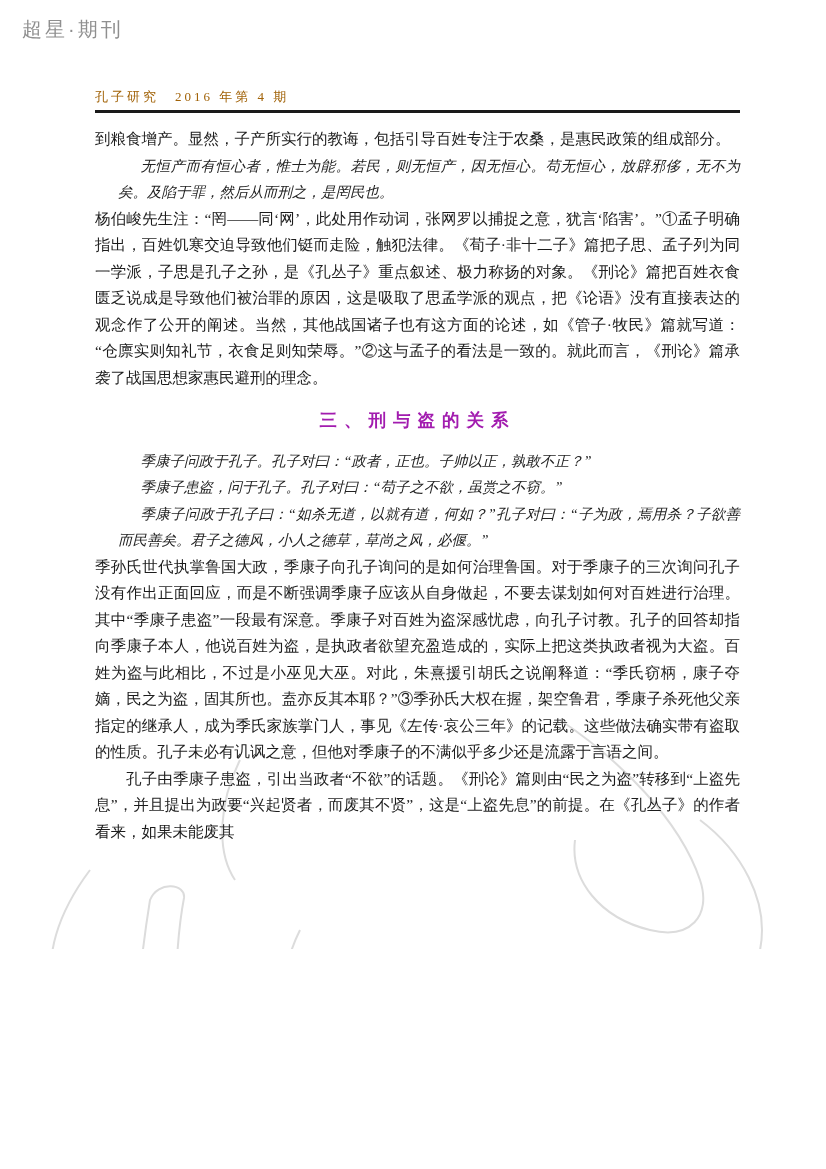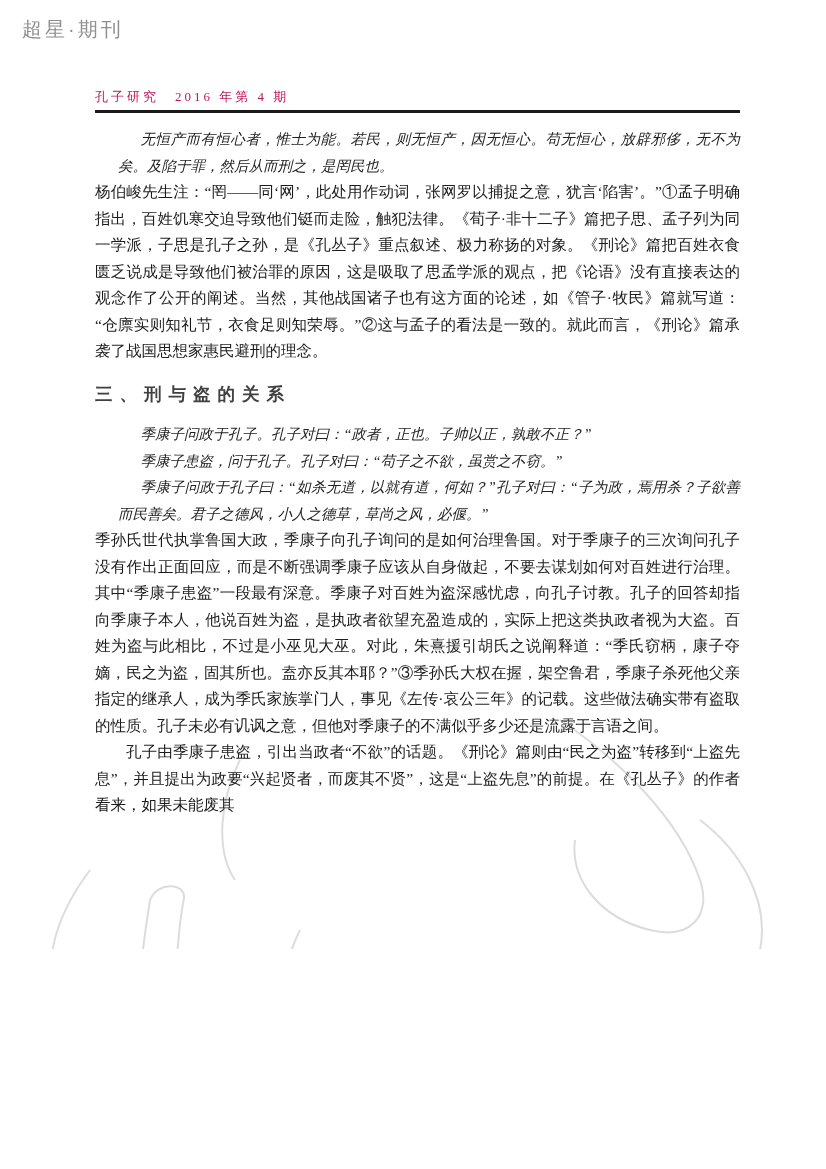--- a/index.html
+++ b/index.html
@@ -13,21 +13,21 @@
   }
   .wm{position:absolute;left:0;top:0;z-index:0;pointer-events:none;}
   .content-layer{position:relative;z-index:1;}
   .logo{
     position:absolute;left:22px;top:16px;
     font-size:20px;letter-spacing:3px;color:#8f8f8f;
     font-family:"Liberation Sans","DejaVu Sans",sans-serif;
   }
   .running-head{
     position:absolute;left:95px;top:88px;
-    font-size:13px;letter-spacing:3px;color:#be185d;
+    font-size:13px;letter-spacing:3px;color:#a16207;
   }
   .head-rule{
     position:absolute;left:95px;top:110px;
     width:645px;height:3px;background:#1a1a1a;
   }
   .body-text{
     position:absolute;left:95px;top:126px;width:645px;
     font-size:15.5px;line-height:26.5px;text-align:justify;
   }
   .body-text p{margin:0;}
@@ -35,23 +35,23 @@
   p.noindent{text-indent:0;}
   .quote{
     margin:0 0 0 23px;
     font-size:14.5px;line-height:26.5px;
     font-style:italic;
     color:#222;
   }
   .quote p{margin:0;text-indent:1.55em;}
   .section-heading{
     margin:16px 0 14px 0;
-    text-align:left;
+    text-align:center;
     font-size:17.5px;font-weight:bold;letter-spacing:7px;
-    color:#404040;
+    color:#a21caf;
   }
   .footnote-sep{
     position:absolute;left:95px;top:977px;
     width:162px;height:0;border-top:2px solid #2a2a2a;
   }
   .footnotes{
     position:absolute;left:118px;top:994px;width:560px;
     font-size:13px;line-height:22.5px;color:#222;
   }
   .fn{display:flex;}
@@ -81,20 +81,21 @@
   <div class="content-layer">
 
     <div class="logo">超星·期刊</div>
 
     <div class="running-head">孔子研究　2016 年第 4 期</div>
 
     <div class="head-rule"></div>
 
     <div class="body-text">
 
+      <p class="noindent">到粮食增产。显然，子产所实行的教诲，包括引导百姓专注于农桑，是惠民政策的组成部分。</p>
 
 
       <div class="quote">
         <p>无恒产而有恒心者，惟士为能。若民，则无恒产，因无恒心。苟无恒心，放辟邪侈，无不为矣。及陷于罪，然后从而刑之，是罔民也。</p>
       </div>
 
       <p class="noindent">杨伯峻先生注：“罔——同‘网’，此处用作动词，张网罗以捕捉之意，犹言‘陷害’。”①孟子明确指出，百姓饥寒交迫导致他们铤而走险，触犯法律。《荀子·非十二子》篇把子思、孟子列为同一学派，子思是孔子之孙，是《孔丛子》重点叙述、极力称扬的对象。《刑论》篇把百姓衣食匮乏说成是导致他们被治罪的原因，这是吸取了思孟学派的观点，把《论语》没有直接表达的观念作了公开的阐述。当然，其他战国诸子也有这方面的论述，如《管子·牧民》篇就写道：“仓廪实则知礼节，衣食足则知荣辱。”②这与孟子的看法是一致的。就此而言，《刑论》篇承袭了战国思想家惠民避刑的理念。</p>
 
       <h2 class="section-heading">三、刑与盗的关系</h2>
 

